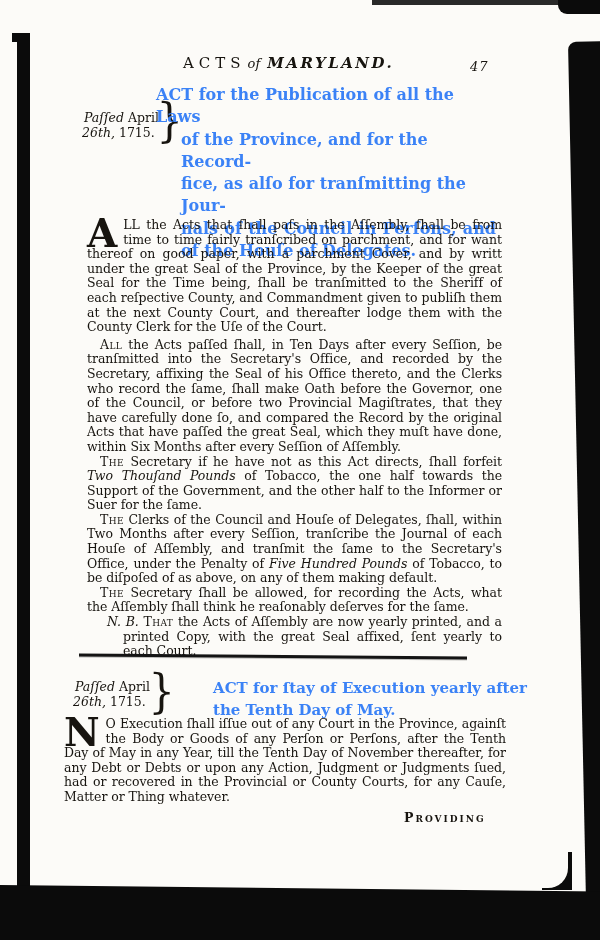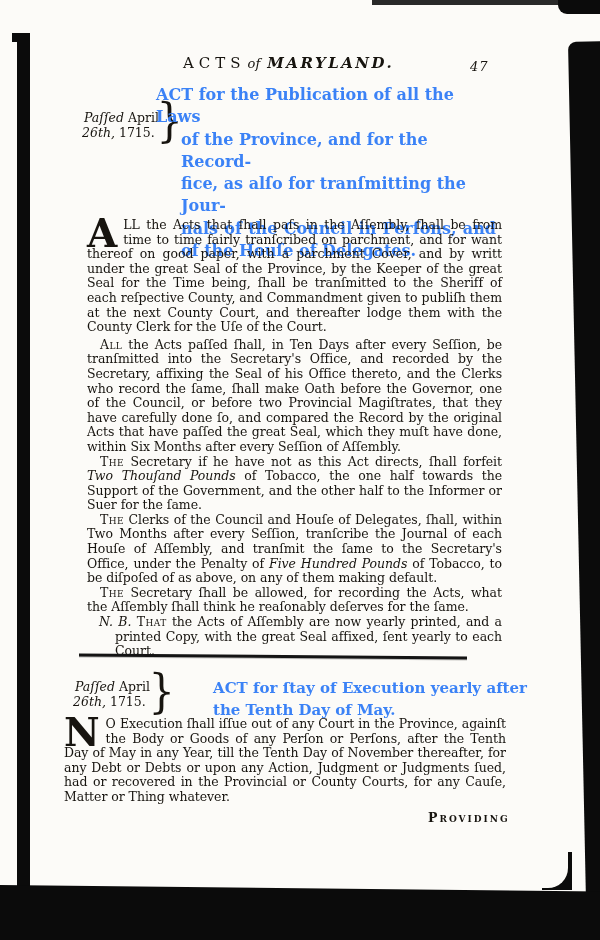--- a/index.html
+++ b/index.html
@@ -29,26 +29,26 @@
   .marginal{font-size:12.5px;white-space:nowrap;line-height:15px;}
   .brace{font-size:46px;line-height:40px;font-weight:normal;transform:scaleX(.9);}
   .act-title{font-weight:bold;font-size:16px;line-height:22.3px;color:#3b82f6;}
   .act-title .tline{text-align-last:justify;}
   .act-title .tline.cont{padding-left:25px;}
   .act-title .tline.last{text-align-last:left;}
   .bodycol{font-size:12.5px;line-height:14.6px;text-align:justify;letter-spacing:-0.05px;}
   .bodycol p{margin:0;}
   .bodycol p.sp{margin-top:3px;}
   .bodycol p.indent{text-indent:13px;}
-  .bodycol p.nb{margin-left:12px;padding-left:16px;text-indent:-16px;}
+  .bodycol p.nb{margin-left:20px;padding-left:16px;text-indent:-16px;}
   .dropcap{float:left;font-size:39px;line-height:28px;font-weight:bold;padding:1px 6px 0 0;}
   .it{font-style:italic;}
   .sc{font-variant:small-caps;letter-spacing:.4px;}
   .divider{position:absolute;left:79px;top:655px;width:388px;height:3px;background:#141414;transform:rotate(0.45deg);box-shadow:0 1px 0 rgba(20,20,20,.25);}
-  .catchword{top:810px;left:404px;font-size:12.5px;font-weight:bold;letter-spacing:2px;margin-left:24px;}
+  .catchword{top:810px;left:404px;font-size:12.5px;font-weight:bold;letter-spacing:2px;}
 </style>
 </head>
 <body>
 
 <div class="artifact corner-black"></div>
 <div class="corner-white"></div>
 <div class="artifact top-edge-speckle"></div>
 <div class="artifact top-right-blob"></div>
 <div class="artifact left-strip"></div>
 <div class="artifact left-strip-hook"></div>

